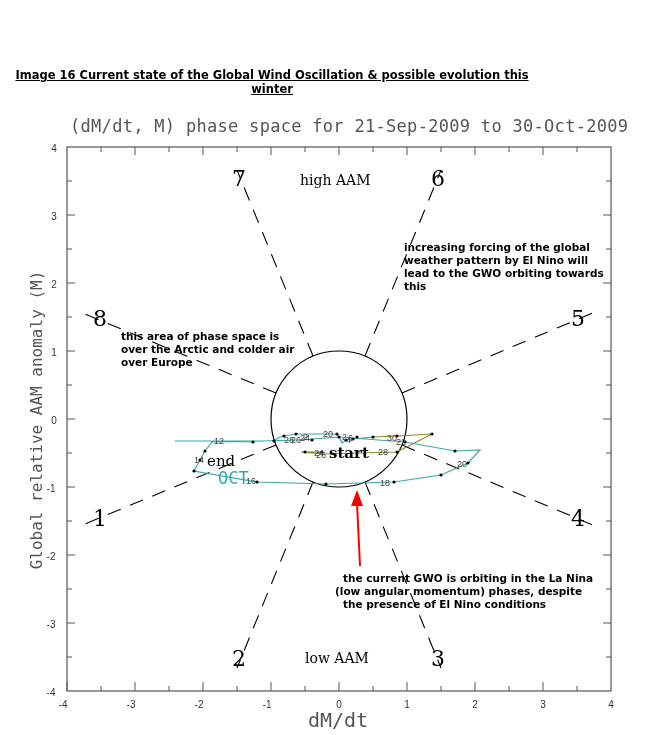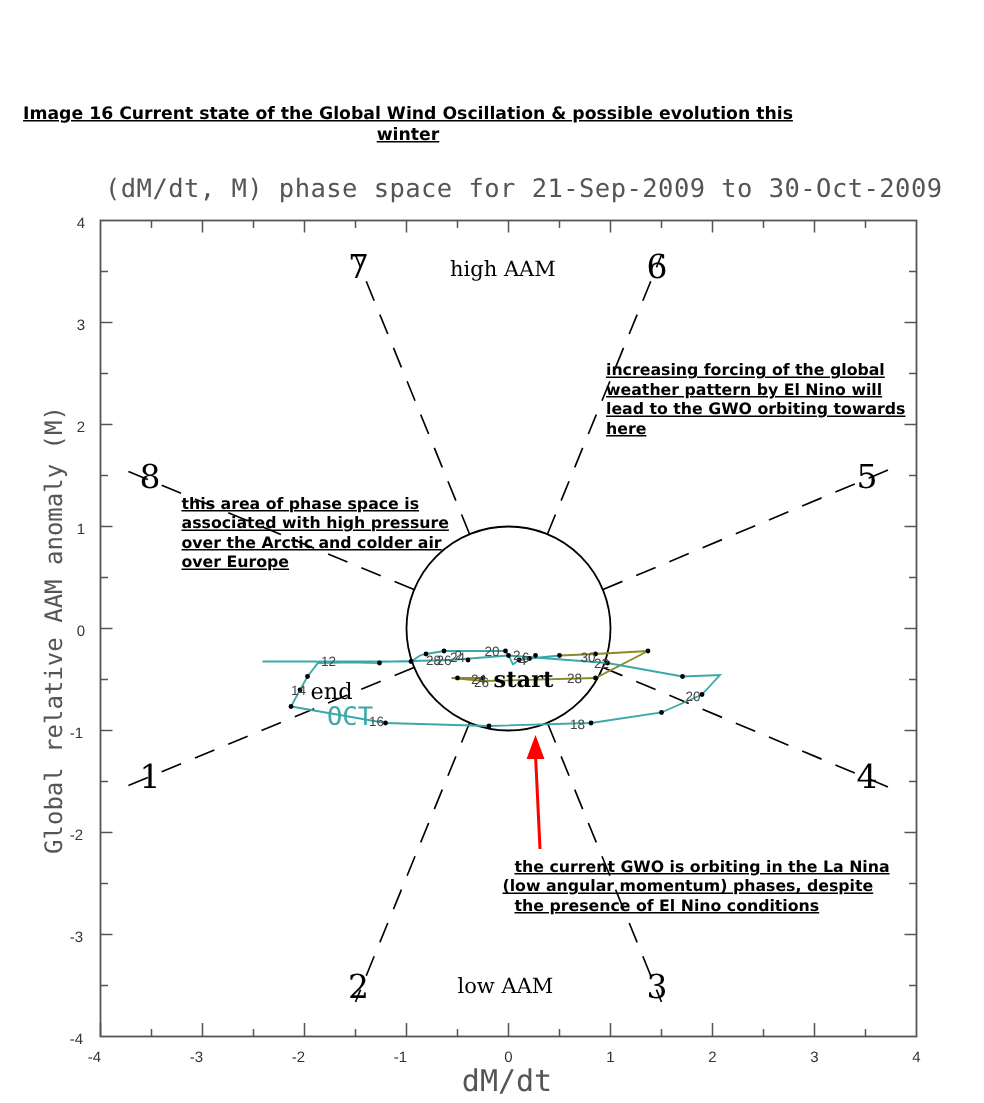--- a/index.html
+++ b/index.html
@@ -1,20 +1,20 @@
 <!DOCTYPE html>
 <html><head>
 <meta charset="utf-8">
 <style>
   html, body { margin: 0; padding: 0; background: #ffffff; }
   body { width: 656px; height: 735px; position: relative; overflow: hidden; font-family: "DejaVu Sans", sans-serif; }
   .caption { position: absolute; left: 0; width: 544px; top: 68px; text-align: center; font-family: "DejaVu Sans", sans-serif; font-weight: bold; font-size: 11.5px; text-decoration: underline; color: #000; }
   .plot-title { position: absolute; left: 70px; top: 116px; font-family: "DejaVu Sans Mono", monospace; font-size: 17px; color: #555; letter-spacing: 0.3px; white-space: nowrap; text-align: center; }
   svg { position: absolute; left: 0; top: 0; }
-  .ann { position: absolute; font-family: "DejaVu Sans", sans-serif; font-weight: bold; font-size: 10.5px; line-height: 13px; color: #000; text-decoration: underline; }
+  .ann { position: absolute; font-family: "DejaVu Sans", sans-serif; font-weight: bold; font-size: 10.5px; line-height: 13px; color: #000; }
   .ylabel { position: absolute; left: 36px; top: 420px; transform: translate(-50%, -50%) rotate(-90deg); font-family: "DejaVu Sans Mono", monospace; font-size: 16px; color: #555; white-space: nowrap; }
   .xlabel { position: absolute; left: 338px; top: 708px; transform: translateX(-50%); font-family: "DejaVu Sans Mono", monospace; font-size: 20px; color: #555; }
 </style>
 </head>
 <body>
 
 <div class="caption">Image 16 Current state of the Global Wind Oscillation &amp; possible evolution this winter</div>
 <div class="plot-title">(dM/dt, M) phase space for 21-Sep-2009 to 30-Oct-2009</div>
 
 <svg width="656" height="735" viewBox="0 0 656 735">
@@ -196,25 +196,24 @@
 <div style="position:absolute;left:305px;top:650px;font-family:'DejaVu Serif',serif;font-size:14px;">low AAM</div>
 
 <div style="position:absolute;left:207px;top:452px;font-family:'DejaVu Serif',serif;font-size:15px;">end</div>
 <div style="position:absolute;left:218px;top:468px;font-family:'DejaVu Sans Mono',monospace;font-size:17px;color:#3aa8a8;">OCT</div>
 <div style="position:absolute;left:329px;top:444px;font-family:'DejaVu Serif',serif;font-size:15px;font-weight:bold;">start</div>
 
 <div class="ann" style="left:404px;top:241px;">
   <div>increasing forcing of the global</div>
   <div>weather pattern by El Nino will</div>
   <div>lead to the GWO orbiting towards</div>
-  <div>here</div>
+  <div>this</div>
 </div>
 <div class="ann" style="left:121px;top:330px;">
   <div>this area of phase space is</div>
-  <div>associated with high pressure</div>
   <div>over the Arctic and colder air</div>
   <div>over Europe</div>
 </div>
 <div class="ann" style="left:335px;top:572px;">
   <div style="padding-left:8px">the current GWO is orbiting in the La Nina</div>
   <div>(low angular momentum) phases, despite</div>
   <div style="padding-left:8px">the presence of El Nino conditions</div>
 </div>
 
 <div class="ylabel">Global relative AAM anomaly (M)</div>

